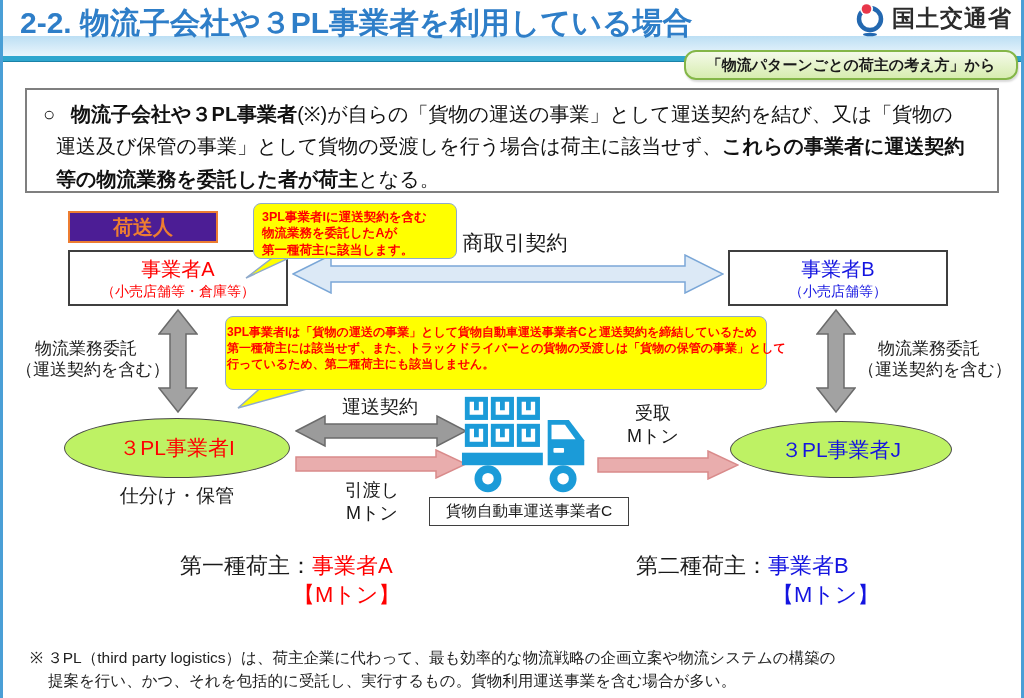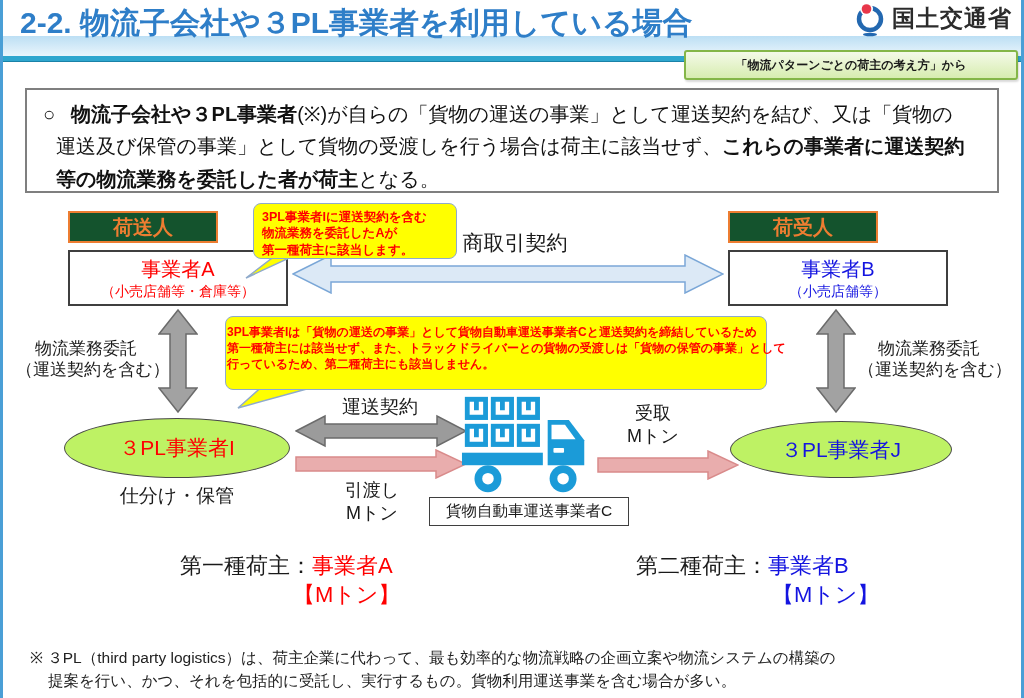--- a/index.html
+++ b/index.html
@@ -12,41 +12,41 @@
   .band{position:absolute;left:0;right:0;top:36px;height:20px;
         background:linear-gradient(180deg,#bcdff4,#eaf5fc);}
   .rule{position:absolute;left:0;right:0;top:56px;height:5px;background:#2fa6ce;
         border-bottom:1px solid #1a82a8;}
   .title{position:absolute;left:20px;top:3px;font-size:30px;font-weight:bold;
          color:#2e7ec8;letter-spacing:0px;z-index:2;white-space:nowrap;}
   .logo{position:absolute;left:854px;top:3px;display:flex;z-index:3;}
   .logo .txt{font-size:23px;font-weight:600;color:#2b2b2b;margin-left:6px;letter-spacing:1px;}
   .srcnote{position:absolute;left:684px;top:50px;width:334px;height:30px;z-index:5;
            background:linear-gradient(180deg,#f4fae8,#d7edb0);
-           border:2px solid #84b648;border-radius:3px;box-sizing:border-box;
+           border:2px solid #84b648;border-radius:12px;box-sizing:border-box;
            display:flex;align-items:center;justify-content:center;
-           font-size:12px;font-weight:600;color:#1a1a1a;
+           font-size:15px;font-weight:600;color:#1a1a1a;
            box-shadow:1px 2px 2px rgba(0,0,0,.15);white-space:nowrap;}
 
   
   .summary{position:absolute;left:25px;top:88px;width:974px;height:105px;
            background:#fff;border:2px solid #7f7f7f;box-sizing:border-box;
            padding:8px 10px 8px 16px;font-size:20px;color:#111;}
   .sl{white-space:nowrap;line-height:1.62;}
   .sl .b{font-weight:bold;}
   .sl2{padding-left:13px;}
   .bullet{margin-right:16px;}
 
   
   .abs{position:absolute;box-sizing:border-box;}
   .ctr{display:flex;align-items:center;justify-content:center;flex-direction:column;}
   .nw{white-space:nowrap;}
 
   .tagbox{border:2px solid #ed7d31;color:#ed7d31;font-weight:bold;font-size:20px;
-          background:#14532d;display:flex;align-items:center;justify-content:center;}
+          background:#4c1d95;display:flex;align-items:center;justify-content:center;}
   .entbox{border:2px solid #3f3f3f;background:#fff;}
   .red{color:#ff0000;} .blue{color:#1414e0;} .blk{color:#1a1a1a;}
 
   .callout{background:#ffff00;border:1.5px solid #8faacc;border-radius:8px;
            color:#ff0000;font-weight:bold;z-index:6;}
   .callout div{white-space:nowrap;}
   .tail{position:absolute;z-index:5;}
 
   .ellipse{border:1.5px solid #4a4a4a;border-radius:50%;background:#bef264;
            display:flex;align-items:center;justify-content:center;}
@@ -81,21 +81,20 @@
 
   <div class="srcnote">「物流パターンごとの荷主の考え方」から</div>
 
   <div class="summary">
     <div class="sl"><span class="bullet">○</span><span class="b">物流子会社や３PL事業者</span><span>(※)が自らの「貨物の運送の事業」として運送契約を結び、又は「貨物の</span></div>
     <div class="sl sl2"><span>運送及び保管の事業」として貨物の受渡しを行う場合は荷主に該当せず、</span><span class="b">これらの事業者に運送契約</span></div>
     <div class="sl sl2"><span class="b">等の物流業務を委託した者が荷主</span><span>となる。</span></div>
   </div>
 
   <div class="abs tagbox" style="left:68px;top:211px;width:150px;height:32px;">荷送人</div>
-  <div class="abs tagbox" style="left:728px;top:211px;width:150px;height:32px;">荷受人</div>
 
   <svg class="tail" style="left:240px;top:250px;" width="70" height="32" viewBox="0 0 70 32">
     <polygon points="40,2 62,2 6,28" fill="#ffff00" stroke="#8faacc" stroke-width="1.5"></polygon>
   </svg>
   <div class="abs callout" style="left:253px;top:203px;width:204px;height:56px;padding:5px 8px;font-size:12.5px;line-height:1.3;">
     <div>3PL事業者Iに運送契約を含む</div>
     <div>物流業務を委託したAが</div>
     <div>第一種荷主に該当します。</div>
   </div>
 

